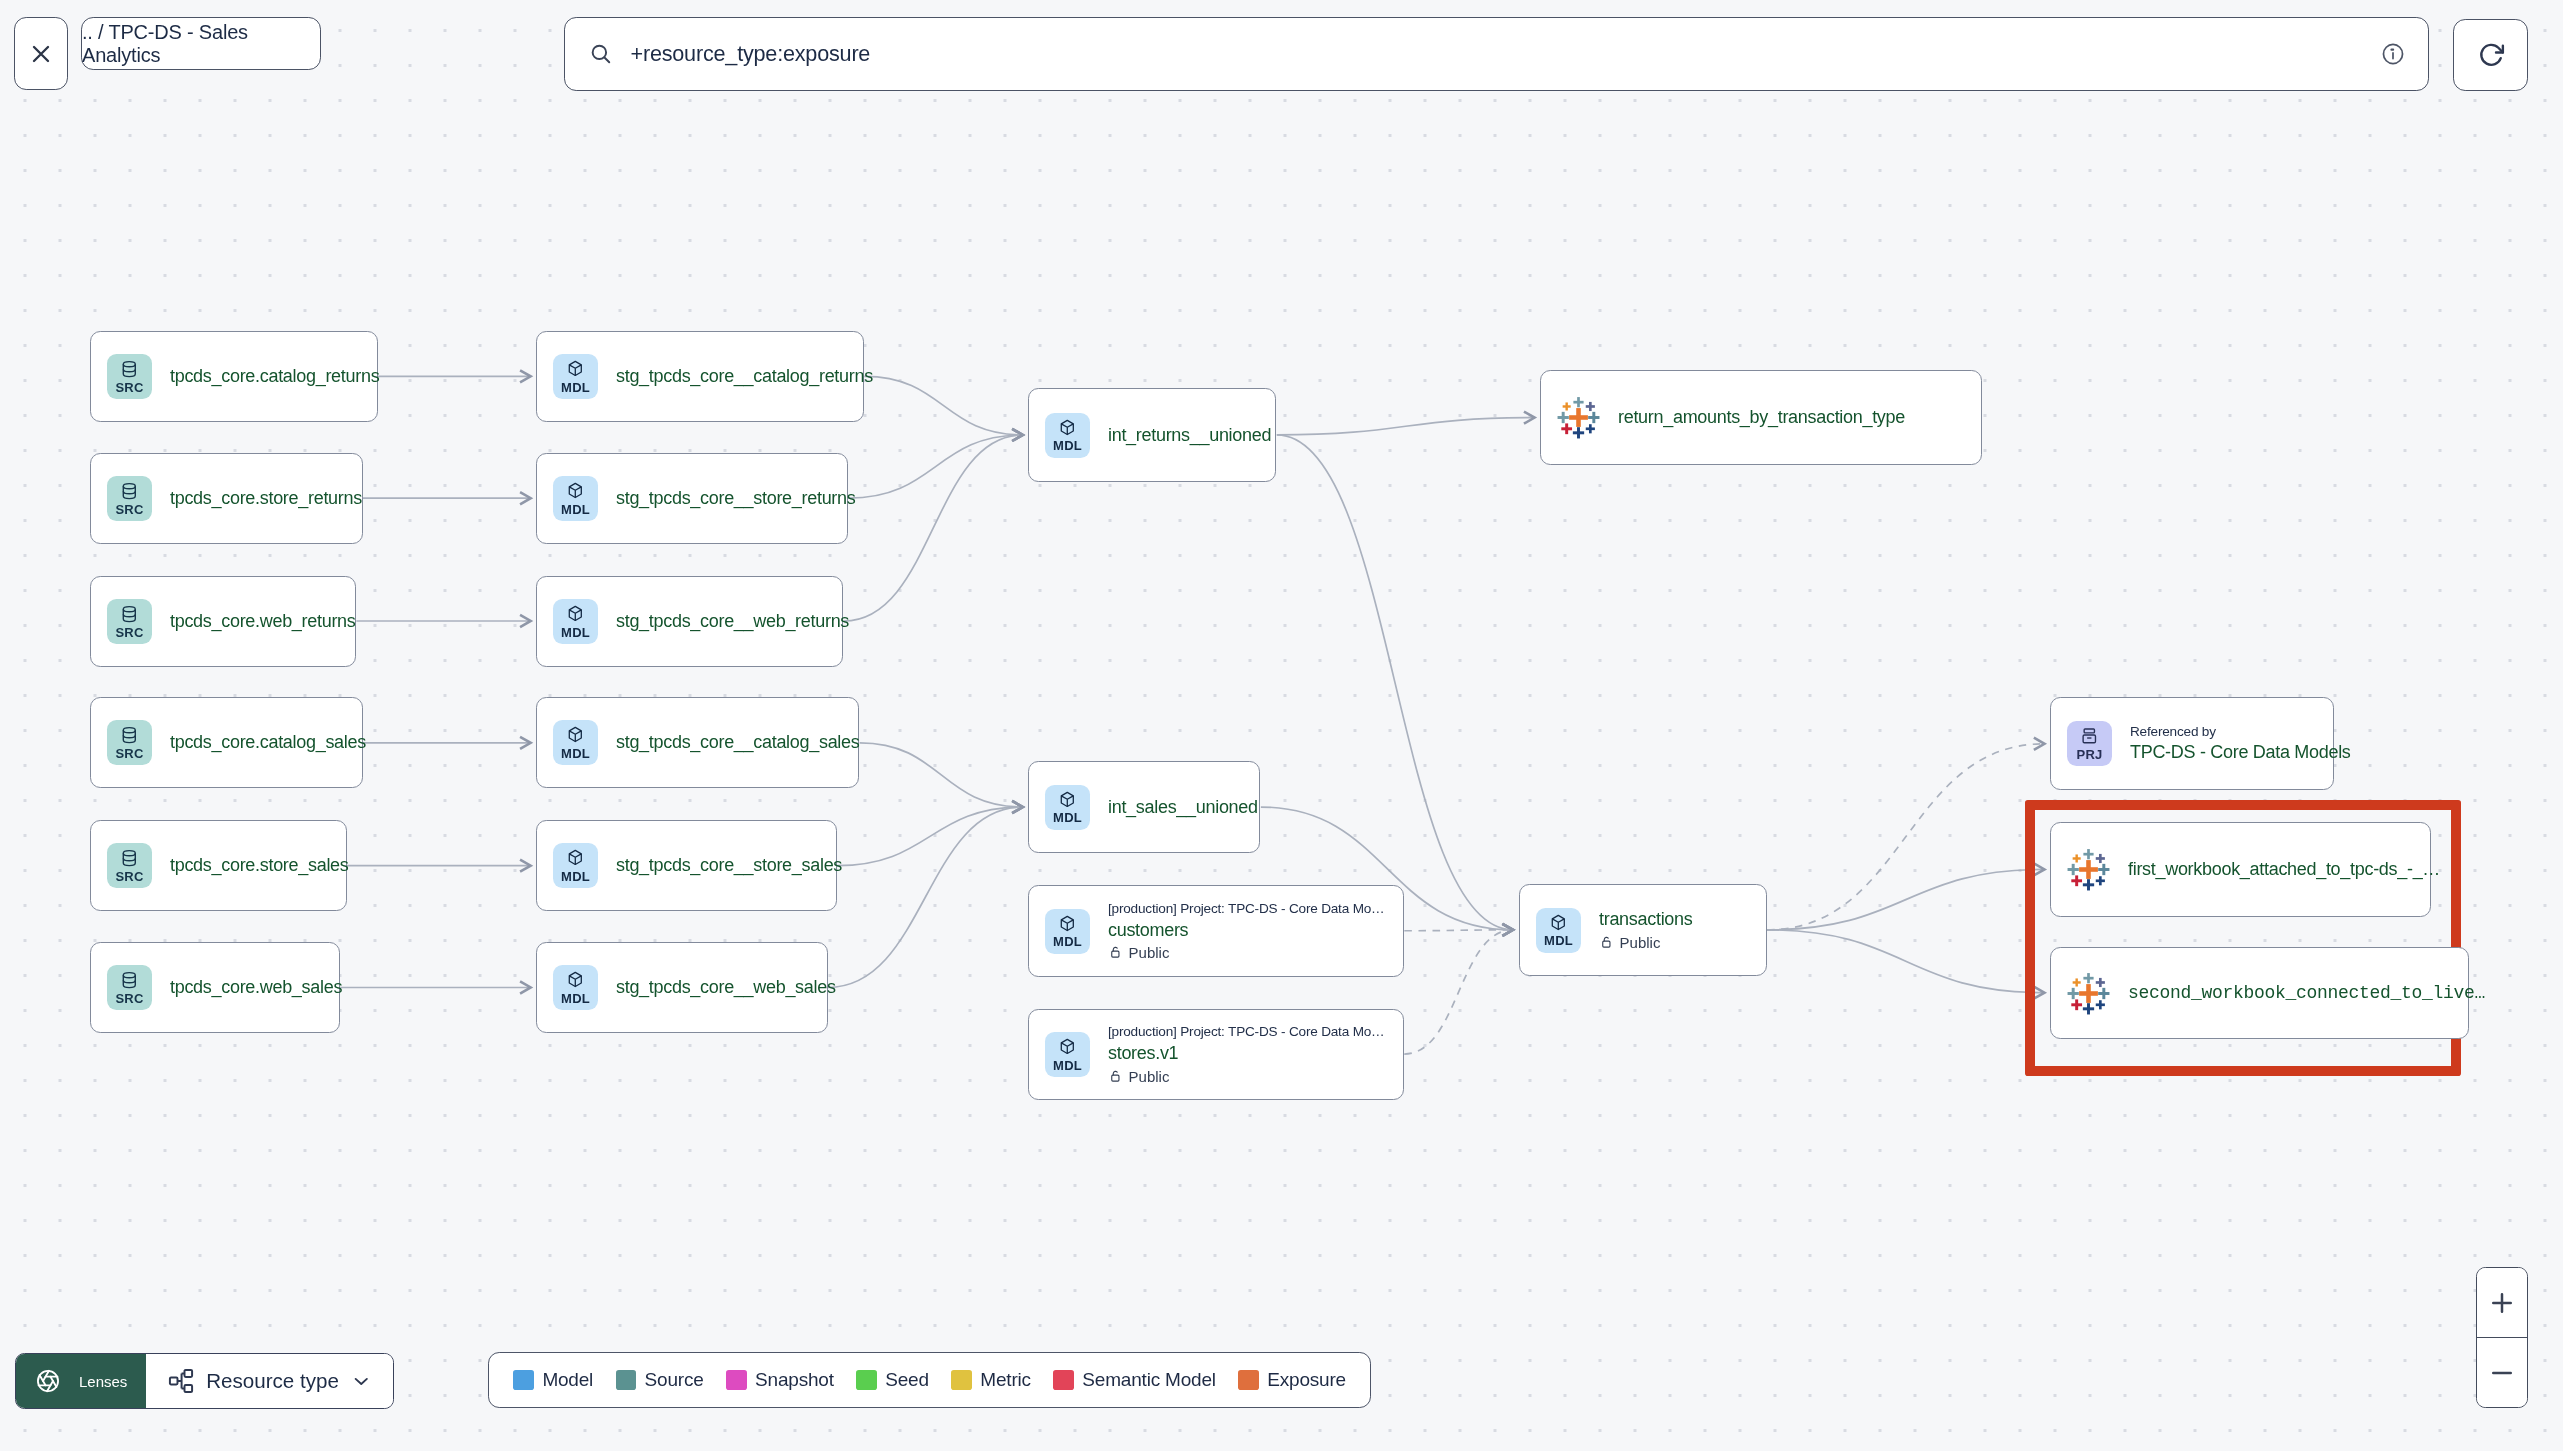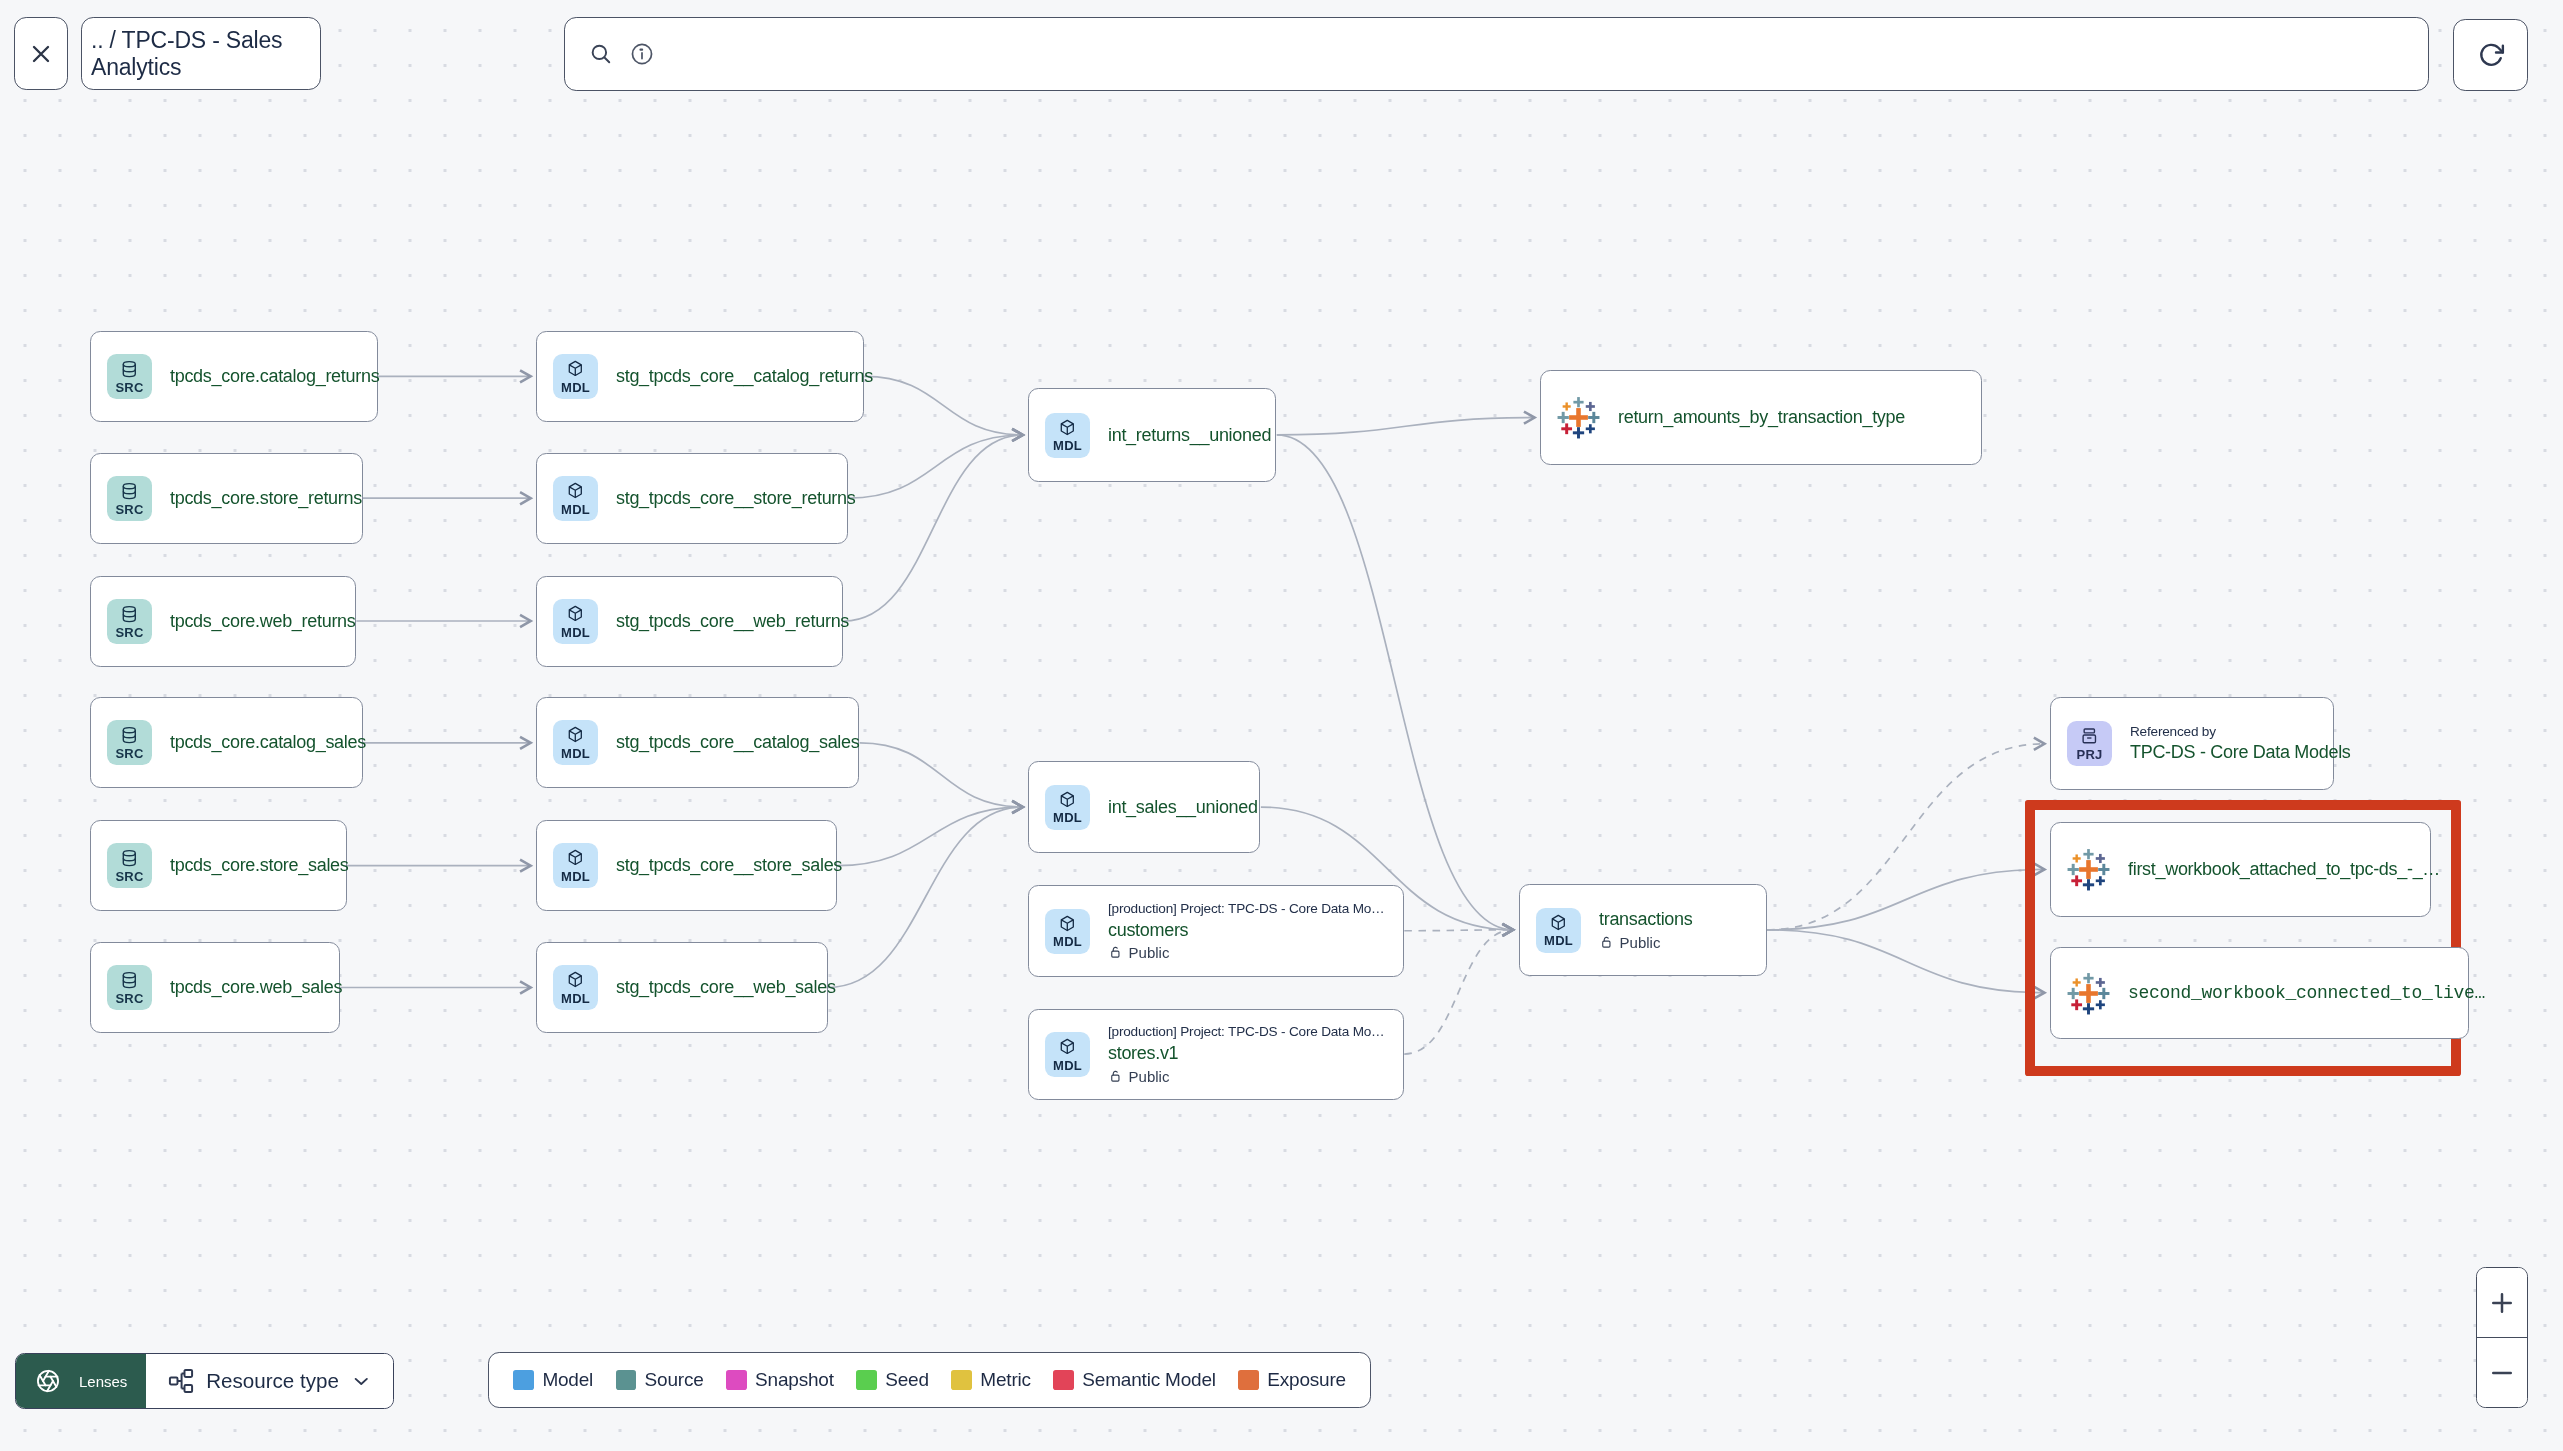--- a/index.html
+++ b/index.html
@@ -5,21 +5,21 @@
   html,body{margin:0;padding:0;width:2563px;height:1451px;overflow:hidden;
     font-family:"Liberation Sans",sans-serif;
     background-color:#f6f7f9;
     background-image:radial-gradient(#d8dbe2 1.7px,transparent 1.8px);
     background-size:35px 35px;background-position:7.5px 13px;color:#1d2b45;}
   .abs{position:absolute;}
   
   .hbtn{position:absolute;background:#fff;border:1.9px solid #4b5365;border-radius:12.2px;
     display:flex;align-items:center;justify-content:center;box-sizing:border-box;cursor:pointer;}
   #close-btn{left:14px;top:17px;width:54px;height:73px;}
-  #breadcrumb-btn{left:81px;top:17px;width:240px;height:73px;font-size:23px;letter-spacing:-0.2px;padding-left:9px;}
+  #breadcrumb-btn{left:81px;top:17px;width:240px;height:53px;font-size:20px;letter-spacing:-0.2px;}
   #search-bar{left:564px;top:17px;width:1865px;height:74px;justify-content:flex-start;padding:0 22.5px;gap:15px;cursor:text;}
   #search-input{flex:1;border:none;outline:none;font-size:21.6px;letter-spacing:-0.2px;color:#1d2b45;
     font-family:"Liberation Sans",sans-serif;background:transparent;}
   #refresh-btn{left:2453px;top:19px;width:75px;height:72px;}
   .icn{display:block;}
   
   #edges{position:absolute;left:0;top:0;z-index:1;}
   #highlight{position:absolute;z-index:2;box-sizing:border-box;border-radius:2.8px;}
   #nodes{position:absolute;left:0;top:0;z-index:3;}
   .node{position:absolute;background:#fff;border:1.9px solid #828a9b;border-radius:10.3px;
@@ -64,20 +64,21 @@
     </svg>
 </div>
 <div class="hbtn" id="breadcrumb-btn">
   <span>.. / TPC-DS - Sales Analytics</span>
 </div>
 <div class="hbtn" id="search-bar">
   <svg class="icn" width="26" height="26" viewBox="0 0 24 24" fill="none" stroke="#3a4356" stroke-width="1.8" stroke-linecap="round">
       <circle cx="10.5" cy="10.5" r="6.2"></circle>
       <path d="M15.2,15.2 L19.6,19.6"></path>
     </svg>
+  <input id="search-input" type="text" value="+resource_type:exposure" style="">
   <svg class="icn" width="26" height="26" viewBox="0 0 24 24" fill="none" stroke="#4d5566" stroke-width="1.6" stroke-linecap="round">
       <circle cx="12" cy="12" r="8.8"></circle>
       <path d="M12,11 V16.2"></path>
       <path d="M10.6,8 h1.5" stroke-width="2"></path>
     </svg>
 </div>
 <div class="hbtn" id="refresh-btn">
   <svg class="icn" width="30" height="30" viewBox="0 0 24 24" fill="none" stroke="#2e3850" stroke-width="1.9" stroke-linecap="round" stroke-linejoin="round">
       <polyline points="21.5 4.5 21.5 10 16 10"></polyline>
       <path d="M19.8,14.5 a8,8 0 1 1 -1.9,-8.3 L21.5,10"></path>

